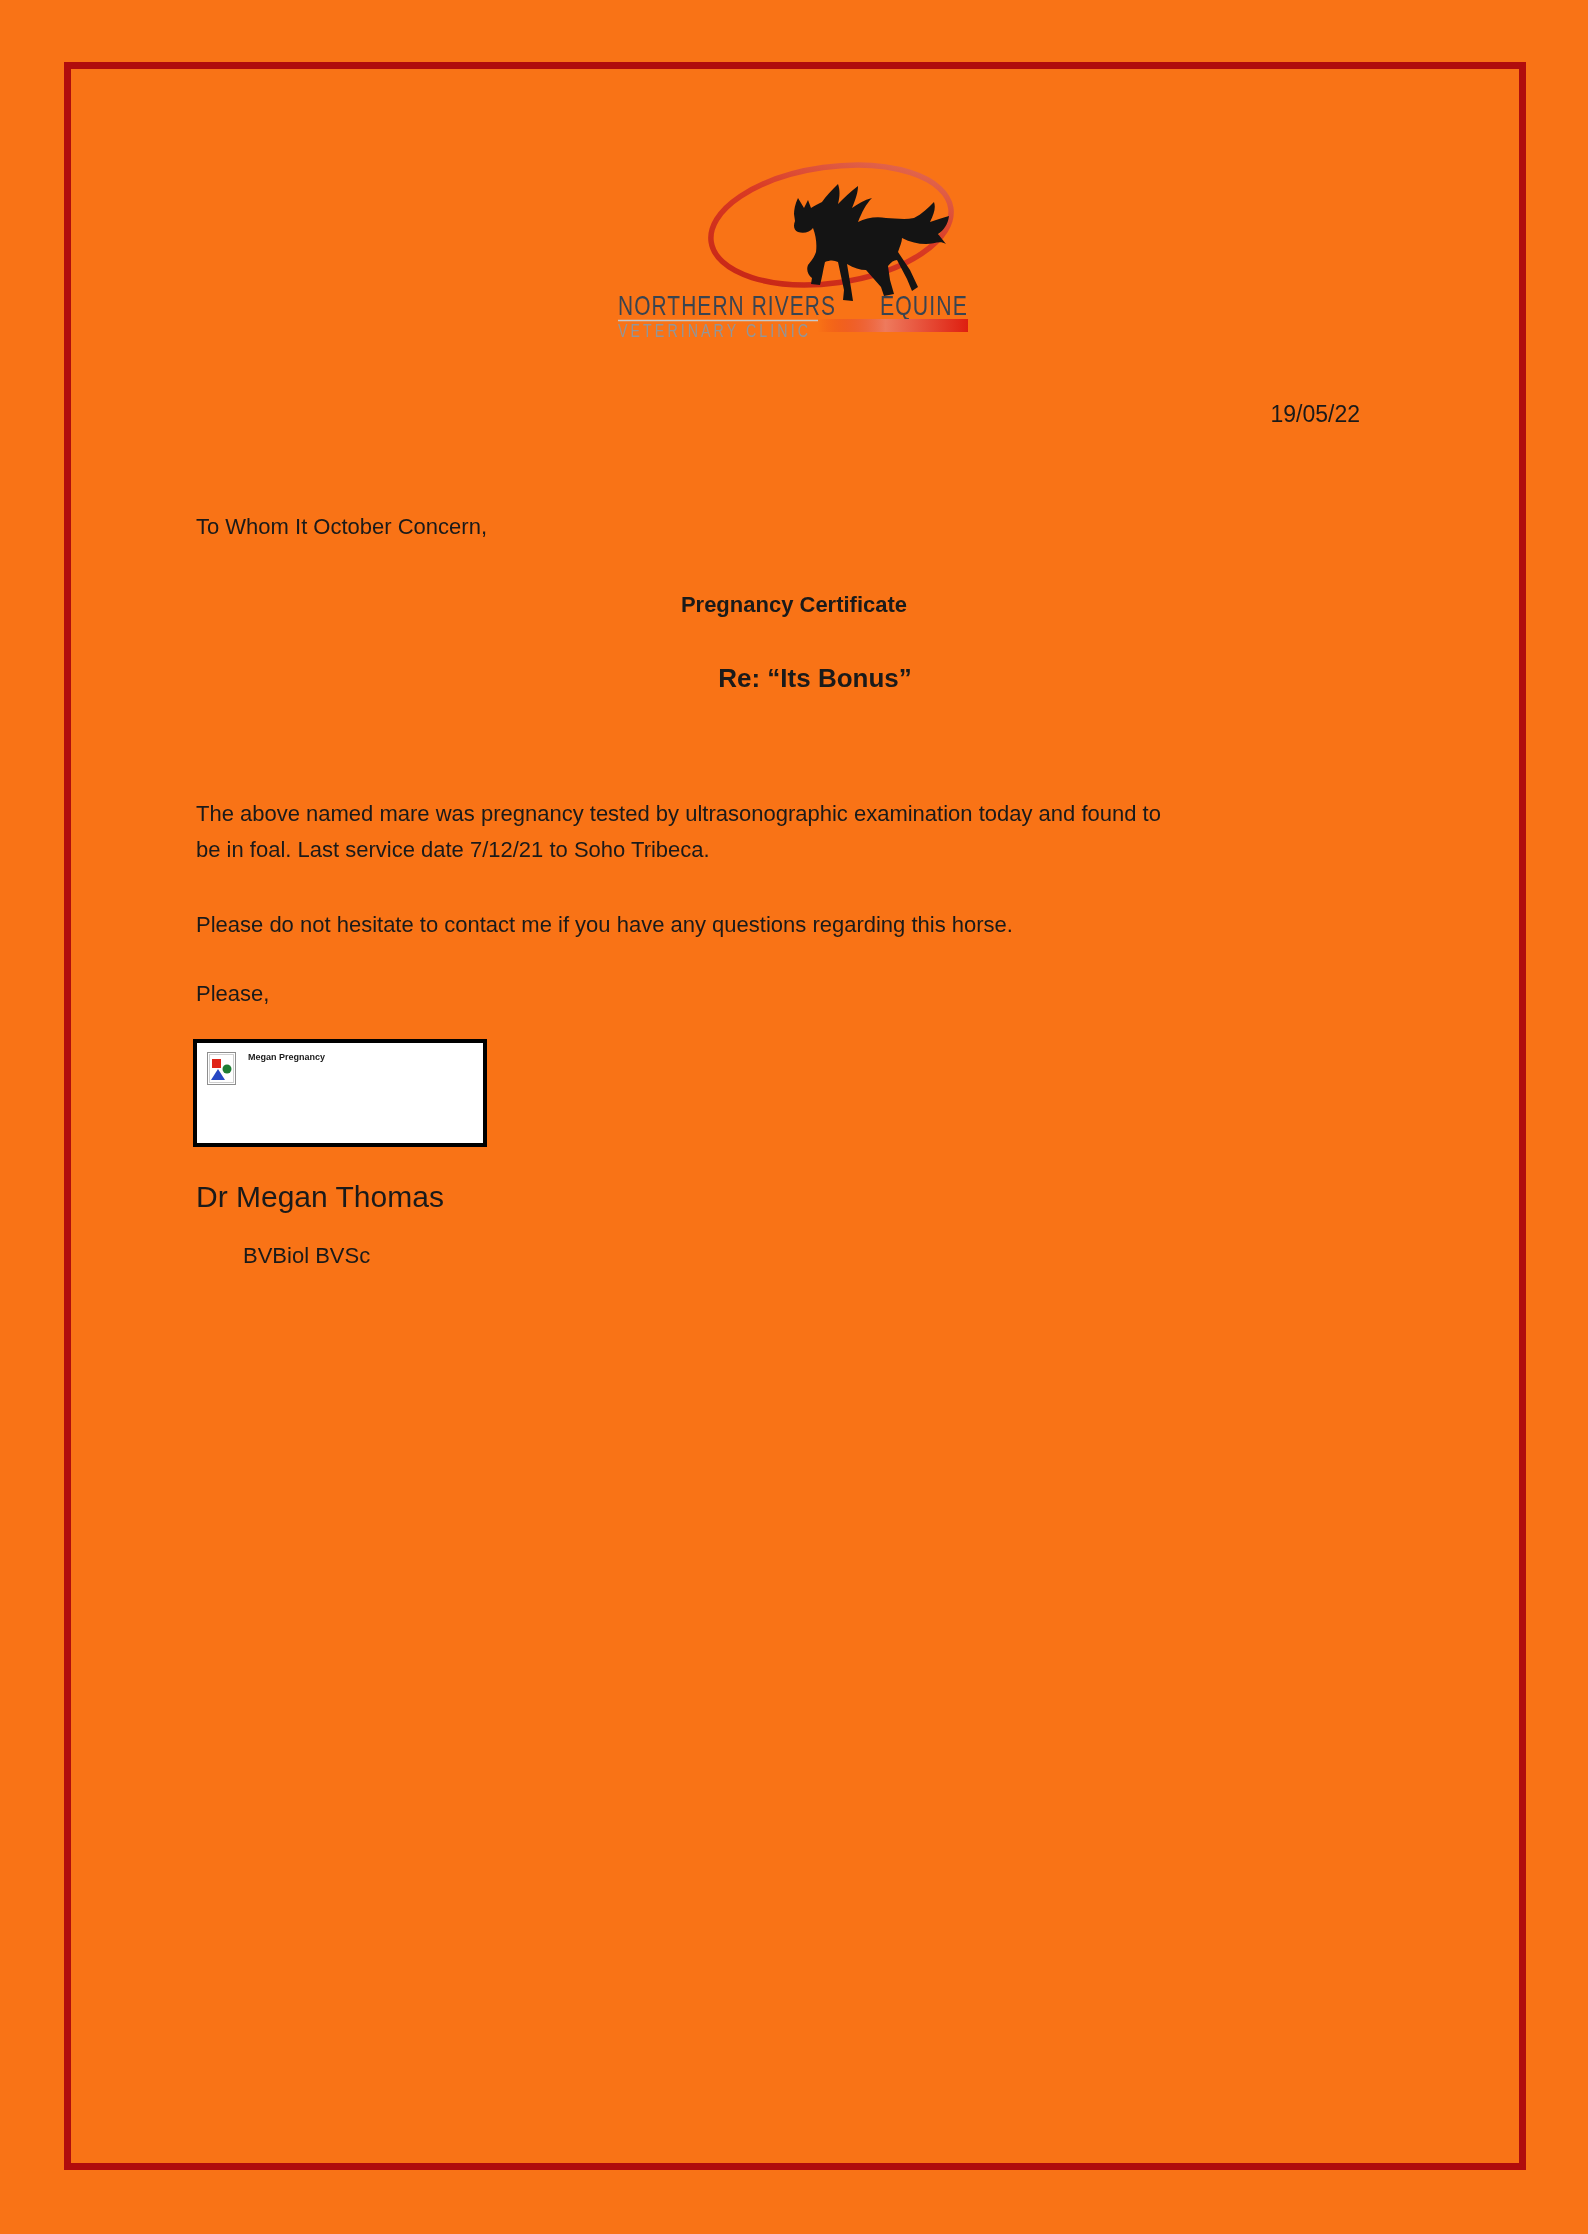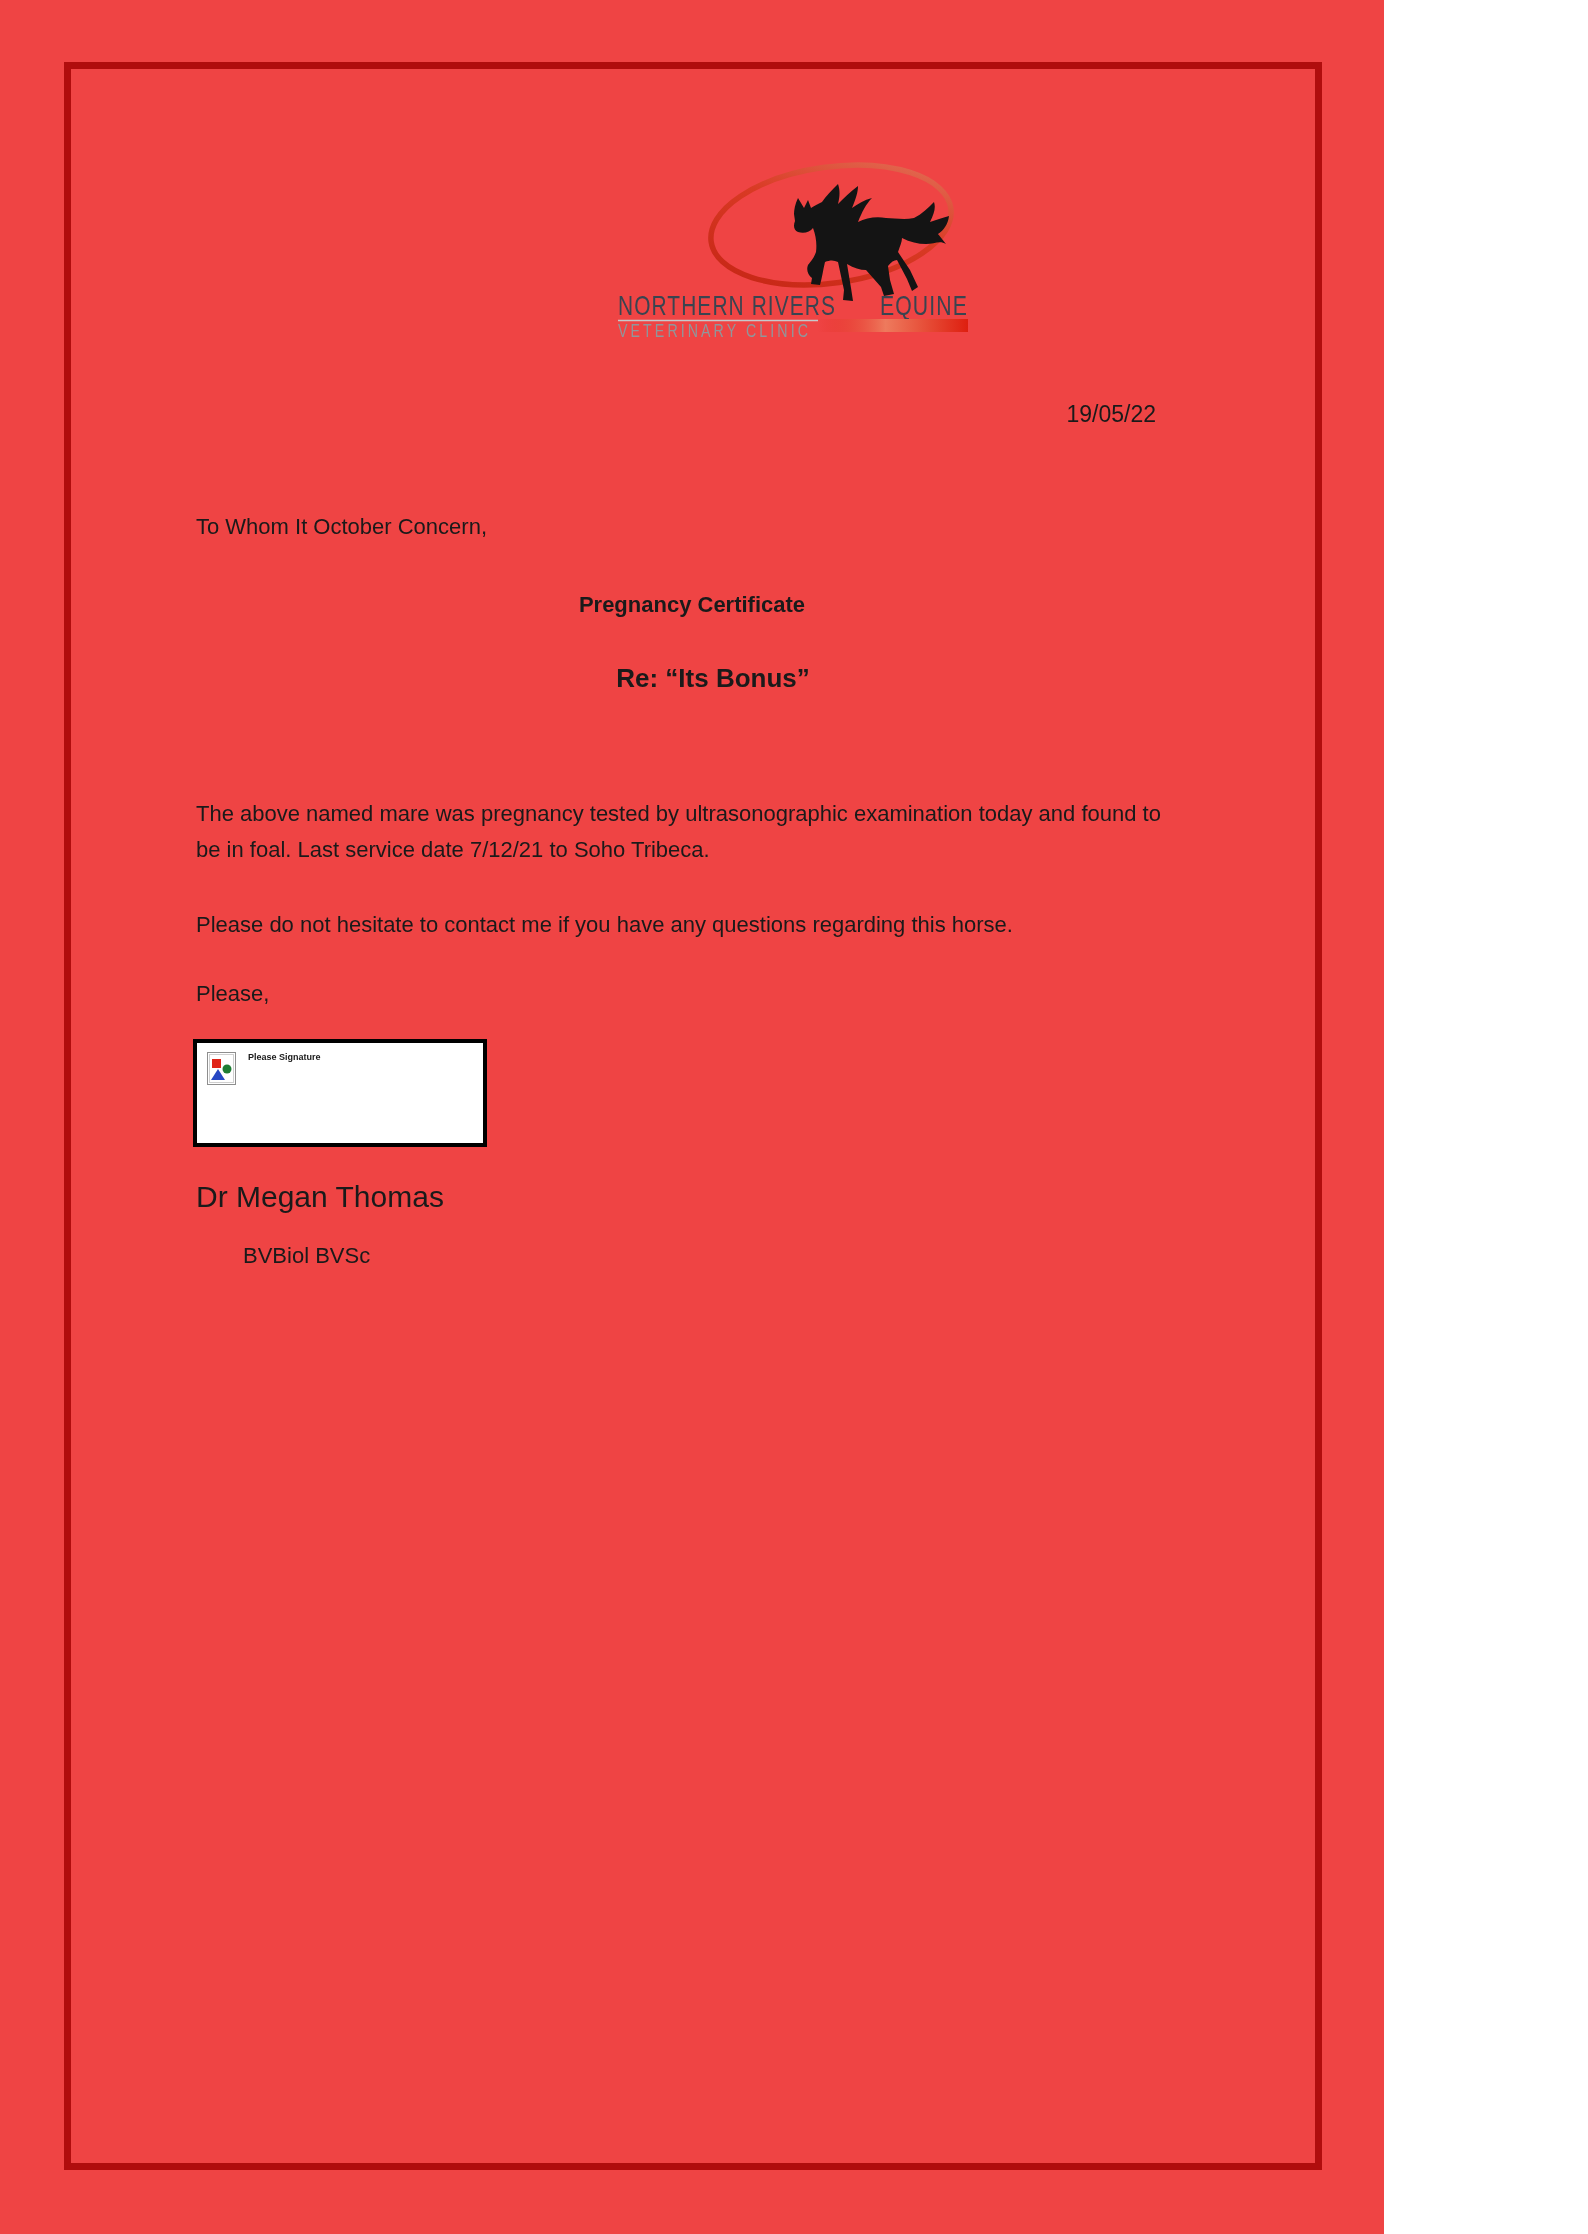--- a/index.html
+++ b/index.html
@@ -1,19 +1,19 @@
 <!DOCTYPE html>
 <html style="--border-red: #B00D0D; --ink: #1a1a1a; --logo-text: #3A4450; --logo-subtext: #91969B; --logo-red: #DA2B1A;"><head>
 <meta charset="utf-8">
 <style>
   html,body{margin:0;padding:0;background:#fff;}
   .page{
     position:relative;
-    width:1384px;height:2234px;
-    background:#ef4444;
+    width:1588px;height:2234px;
+    background:#f97316;
     font-family:"Liberation Sans", sans-serif;
     color:var(--ink,#1a1a1a);
     overflow:hidden;
   }
   .page-border{
     position:absolute;
     left:64px;top:62px;right:62px;bottom:64px;
     border:7px solid var(--border-red,#B00D0D);
   }
   .abs{position:absolute;}
@@ -104,19 +104,19 @@
   <div class="abs sig-box">
     <div class="broken-img">
       <svg width="29" height="33" viewBox="0 0 29 33">
         <rect x="0.5" y="0.5" width="28" height="32" fill="#ffffff" stroke="#8E8E8E" stroke-width="1"></rect>
         <rect x="2.5" y="2.5" width="24" height="28" fill="#ffffff" stroke="#CFCFCF" stroke-width="1"></rect>
         <rect x="5" y="7" width="9" height="9" fill="#E02418"></rect>
         <circle cx="20" cy="17" r="4.5" fill="#1E7D34"></circle>
         <path d="M4,28 L11,17 L18,28 Z" fill="#2747C4"></path>
       </svg>
     </div>
-    <span class="sig-alt">Please Signature</span>
+    <span class="sig-alt">Megan Pregnancy</span>
   </div>
 
   <div class="abs signer-name">Dr Megan Thomas</div>
   <div class="abs signer-quals">BVBiol BVSc</div>
 
 </div>
 
 </body></html>

